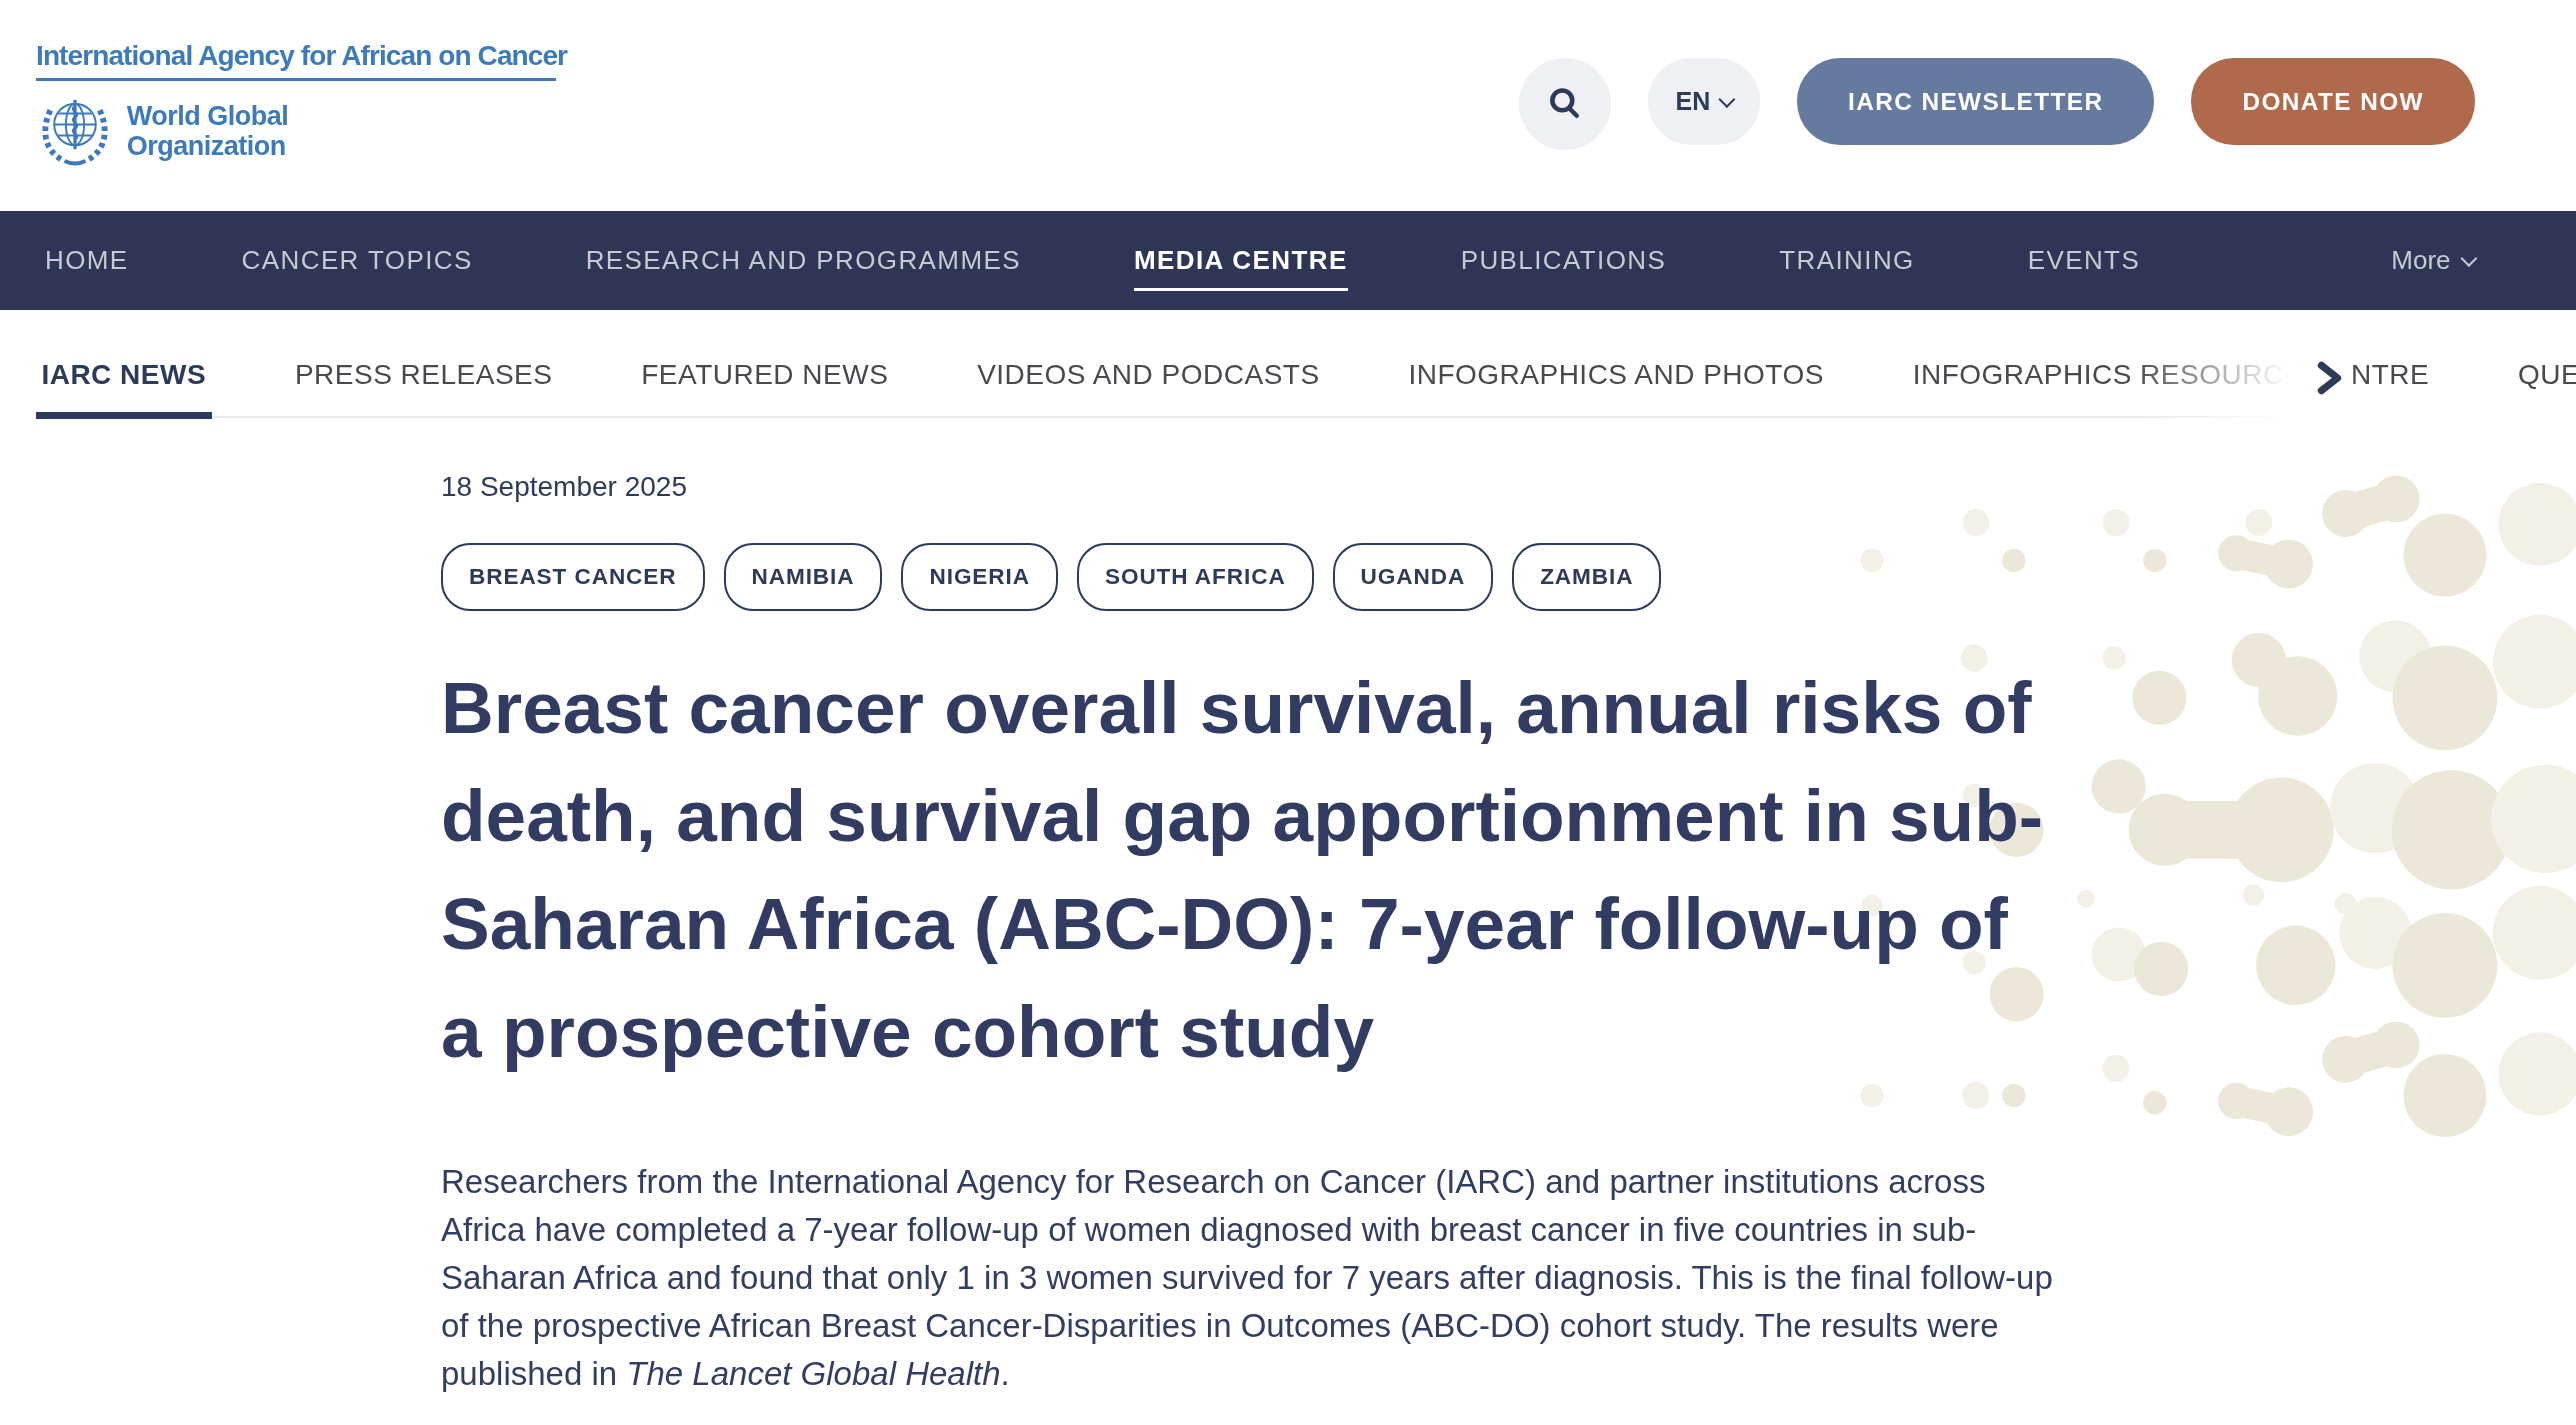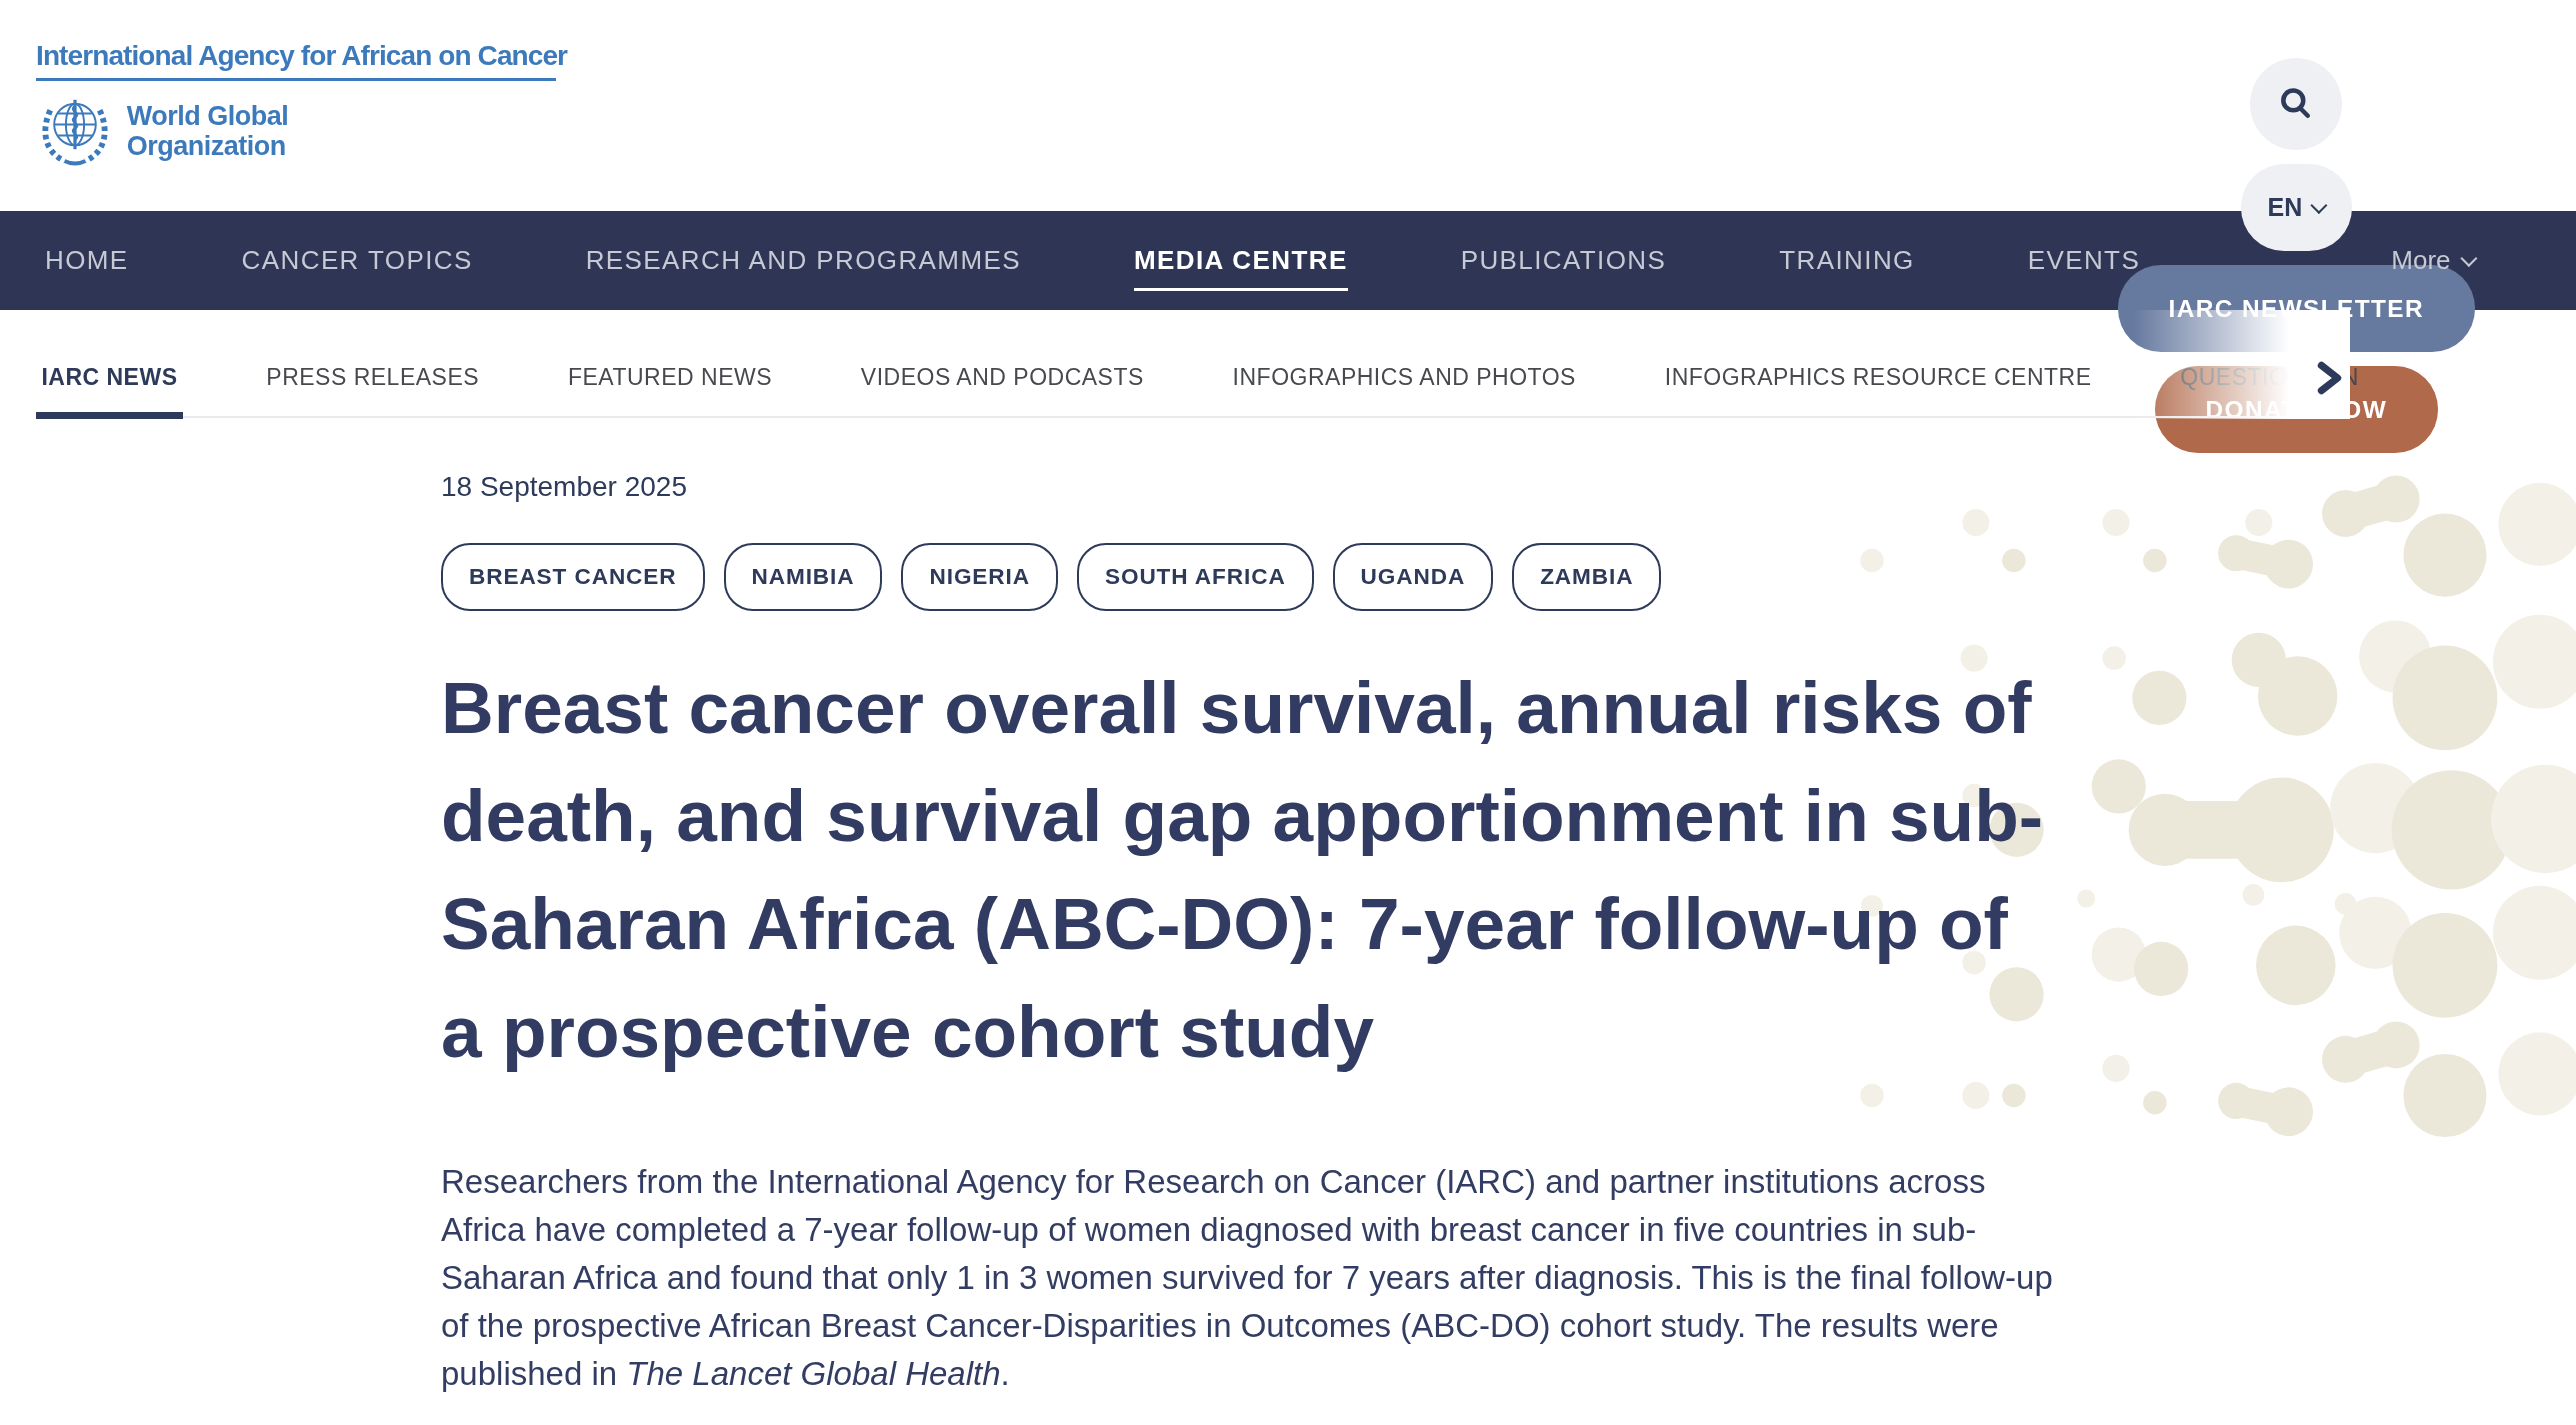--- a/index.html
+++ b/index.html
@@ -26,21 +26,21 @@
     color:#3d7abc; font-weight:bold; font-size:28px; letter-spacing:-0.9px;
     white-space:nowrap;
   }
   .logo-rule { height:2.7px; background:#3d7abc; margin-top:6.3px; width:520px; }
   .who-row { display:flex; align-items:center; margin-top:11px; gap:12.7px; }
   .who-emblem { width:78px; height:78px; }
   .who-text {
     color:#3d7abc; font-weight:bold; font-size:27px; line-height:30px;
     letter-spacing:-0.5px;
   }
-  .header-actions { display:flex; align-items:center; gap:14px; margin-top:58px;flex-direction:column; }
+  .header-actions { display:flex; gap:37px; margin-top:58px; }
   .icon-circle {
     width:92px; height:92px; border-radius:50%; background:#eef0f4; border:none;
     display:flex; align-items:center; justify-content:center; cursor:pointer;
   }
   .lang {
     height:87px; border-radius:43px; background:#eef0f4; border:none;
     display:flex; align-items:center; gap:11px; padding:0 27px;
     font-family:"Liberation Sans", sans-serif;
     font-size:25px; font-weight:bold; color:#2e3a59; cursor:pointer;
   }
@@ -80,21 +80,21 @@
   }
 
   
   .subnav { background:#fff; }
   .subnav-inner {
     margin-left:36px; width:2314px; height:108px;
     display:flex; align-items:flex-end; gap:78px;
     border-bottom:2.7px solid #e9eaee; position:relative;
   }
   .subnav-inner a {
-    color:#47494e; font-size:23px; letter-spacing:0.5px; text-decoration:none;
+    color:#47494e; font-size:28px; letter-spacing:0.5px; text-decoration:none;
     padding:0 5.4px 25px; white-space:nowrap; position:relative; cursor:pointer;text-align:right;
   }
   .subnav-inner a.active { color:#2e3a59; font-weight:bold; }
   .subnav-inner a.active::after {
     content:""; position:absolute; left:0; right:0; bottom:-2.7px; height:6.3px;
     background:#2e3a59;
   }
   .subnav-fade {
     position:absolute; right:0; top:0; bottom:-2.7px; width:217px;
     background:linear-gradient(90deg, rgba(255,255,255,0), #ffffff 72%);

